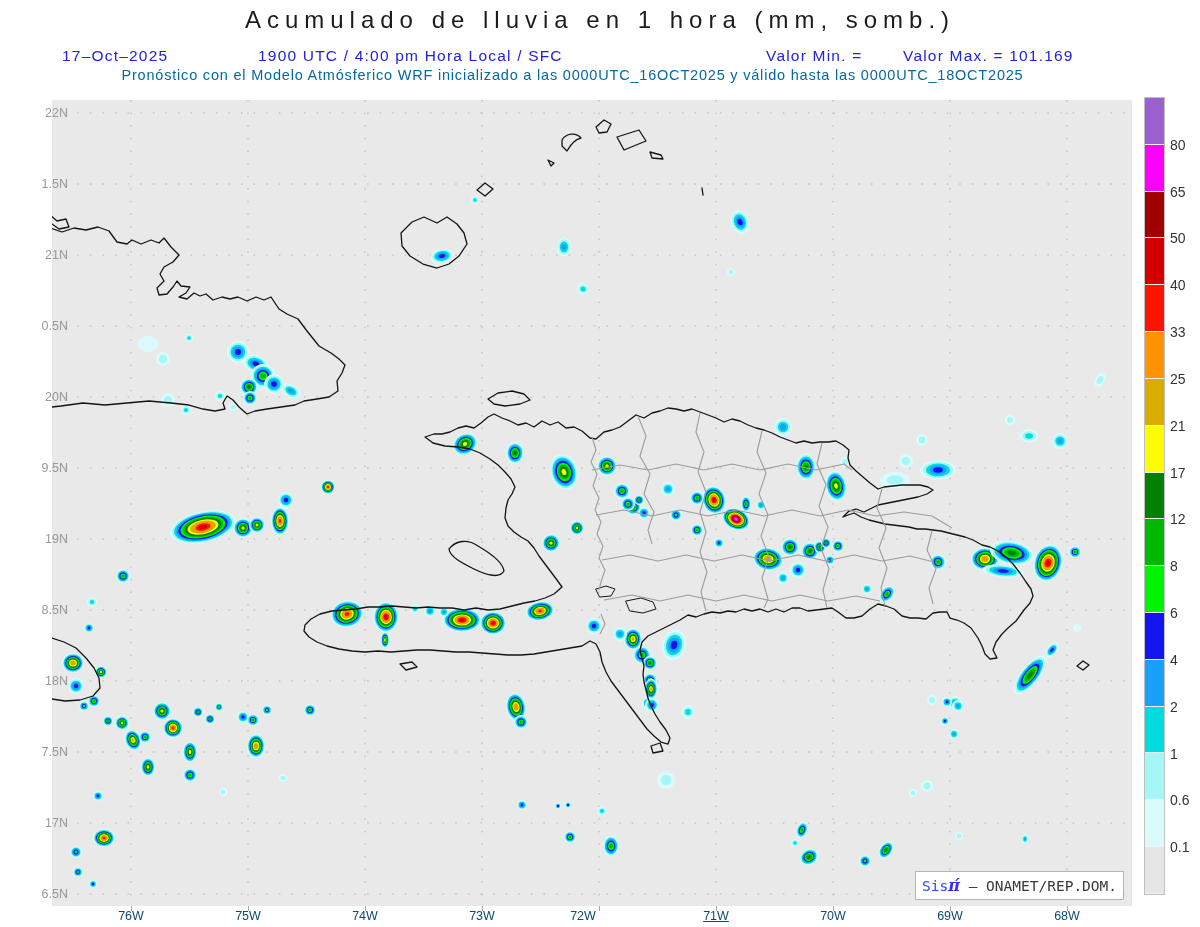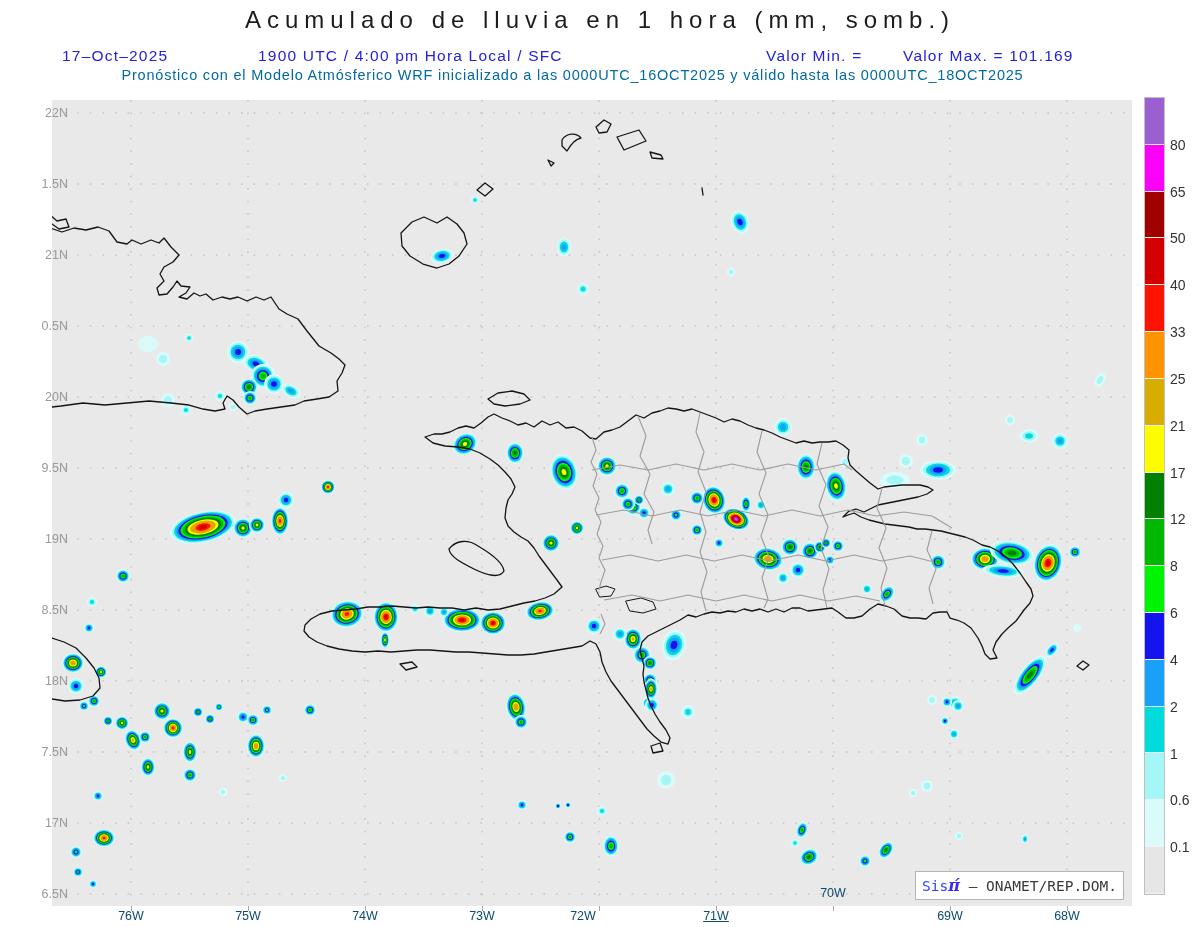--- a/index.html
+++ b/index.html
@@ -1382,21 +1382,21 @@
     <div class="xlab" style="left: 221px; top: 909px;">75W</div>
     <div class="xtick" style="left: 248px;"></div>
     <div class="xlab" style="left: 338px; top: 909px;">74W</div>
     <div class="xtick" style="left: 365px;"></div>
     <div class="xlab" style="left: 455px; top: 909px;">73W</div>
     <div class="xtick" style="left: 482px;"></div>
     <div class="xlab" style="left: 556px; top: 909px;">72W</div>
     <div class="xtick" style="left: 599px;"></div>
     <div class="xlab" style="left: 689px; top: 909px; text-decoration: underline;">71W</div>
     <div class="xtick" style="left: 716px;"></div>
-    <div class="xlab" style="left: 806px; top: 886px;">70W</div>
+    <div class="xlab" style="left: 806px; top: 909px;">70W</div>
     <div class="xtick" style="left: 833px;"></div>
     <div class="xlab" style="left: 923px; top: 909px;">69W</div>
     <div class="xtick" style="left: 950px;"></div>
     <div class="xlab" style="left: 1040px; top: 909px;">68W</div>
     <div class="xtick" style="left: 1067px;"></div>
   </div>
 
 <div id="colorbar">
     <div class="cbseg" style="height: 46.8235px; background: rgb(155, 95, 210);"></div>
     <div class="cbseg" style="height: 46.8235px; background: rgb(251, 0, 251);"></div>

